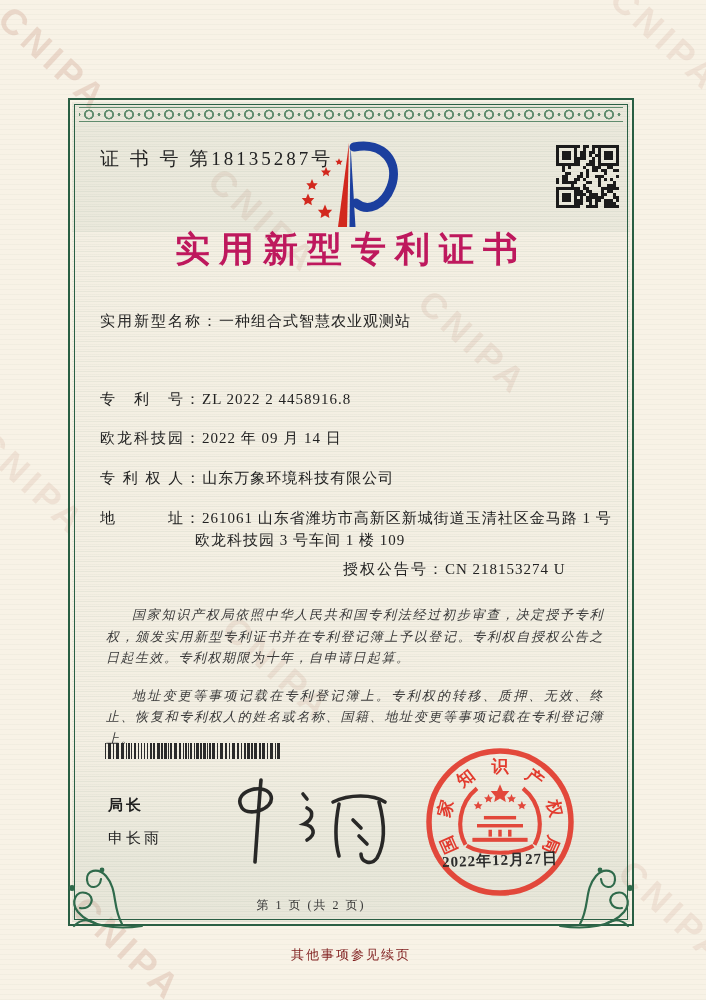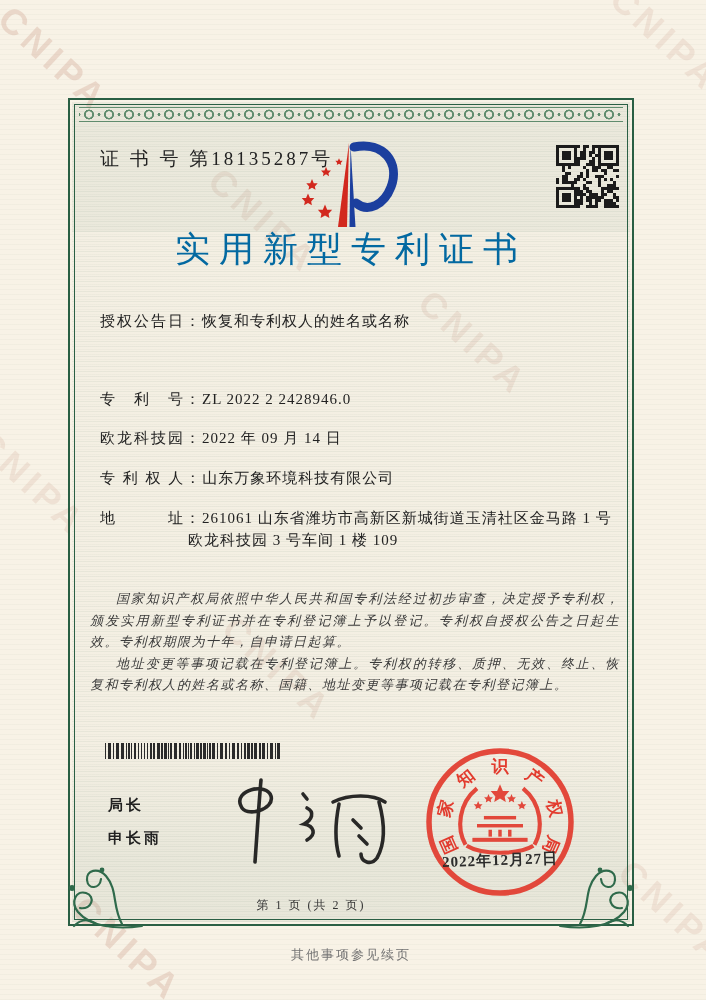--- a/index.html
+++ b/index.html
@@ -29,41 +29,41 @@
       radial-gradient(circle at 10px 7.5px, var(--band) 1.3px, rgba(0,0,0,0) 1.7px),
       linear-gradient(var(--band), var(--band)),
       linear-gradient(var(--band), var(--band));
     background-size:20px 15px,20px 15px,100% 1px,100% 1px;
     background-position:0 0,10px 0,0 0,0 14px;
     background-repeat:repeat-x,repeat-x,no-repeat,no-repeat;opacity:.85;}
   .flourish{z-index:4;}
   
   .cn{color:var(--ink);}
   #cert-number{left:100px;top:146px;font-size:19px;letter-spacing:3px;z-index:5;}
-  #doc-title{left:68px;top:226px;width:566px;text-align:center;font-size:35px;font-weight:400;
-    letter-spacing:9px;color:#0369a1;z-index:5;}
+  #doc-title{left:68px;top:226px;width:566px;text-align:center;font-size:35px;font-weight:700;
+    letter-spacing:9px;color:#be185d;z-index:5;}
   .field{left:100px;font-size:15px;letter-spacing:1px;z-index:5;white-space:nowrap;}
   .field .lbl{letter-spacing:2px;}
   #qr{left:556px;top:145px;z-index:5;}
   #logo{left:292px;top:135px;z-index:5;}
   #body-text{left:90px;top:588px;width:530px;z-index:5;font-size:13px;line-height:21.5px;
     letter-spacing:1.5px;color:#3a3a3a;font-style:italic;text-align:justify;}
-  #body-text p{margin:0;text-indent:2em;}
+  #body-text p{margin:16px;text-indent:2em;}
   #barcode{left:105px;top:743px;z-index:5;}
   #sig-title{left:108px;top:796px;font-size:15px;font-weight:600;letter-spacing:3px;z-index:5;}
-  #sig-name{left:108px;top:829px;font-size:15px;font-weight:700;letter-spacing:3px;z-index:5;}
+  #sig-name{left:108px;top:829px;font-size:15px;font-weight:400;letter-spacing:3px;z-index:5;}
   #signature{left:215px;top:772px;z-index:7;}
   #seal-box{left:420px;top:742px;width:160px;height:160px;z-index:6;}
   #seal-ring-text{left:420px;top:742px;width:160px;height:160px;z-index:6;}
   #seal-ring-text span{position:absolute;left:50%;top:50%;font-size:17px;font-weight:bold;
     color:var(--seal);font-family:"Liberation Serif","DejaVu Serif",serif;}
   #seal-date{left:424px;top:851px;width:152px;text-align:center;font-size:15px;font-weight:bold;
     color:#2b2b2b;letter-spacing:1px;transform:rotate(-2deg);z-index:7;}
   #page-info{left:68px;top:897px;width:486px;text-align:center;font-size:12px;letter-spacing:2px;z-index:5;color:#333;}
-  #footer-note{left:68px;top:946px;width:566px;text-align:center;font-size:13px;letter-spacing:2px;z-index:5;color:#737373;}
+  #footer-note{left:68px;top:946px;width:566px;text-align:center;font-size:13px;letter-spacing:2px;z-index:5;color:#7f1d1d;}
 </style>
 </head>
 <body>
 
 <div id="page">
 
   <div class="abs" id="page-texture"></div>
 
   <span class="abs wm" style="left:-14px;top:38px;">CNIPA</span>
   <span class="abs wm lite" style="left:598px;top:18px;">CNIPA</span>
@@ -357,36 +357,39 @@
       <use href="#star" transform="translate(34,37) scale(0.52)"></use>
       <use href="#star" transform="translate(20,50) scale(0.60)"></use>
       <use href="#star" transform="translate(16,65) scale(0.66)"></use>
       <use href="#star" transform="translate(33,77) scale(0.75)"></use>
     </g>
   </svg>
 
   <div class="abs cn" id="doc-title">实用新型专利证书</div>
 
   <div class="abs cn field" style="top:312px;">
-    <span class="lbl">授权公告日：</span><span>恢复和专利权人的姓名或名称</span>
+    <span class="lbl">实用新型名称：</span><span>一种组合式智慧农业观测站</span>
   </div>
   <div class="abs cn field" style="top:390px;">
-    <span class="lbl">专　利　号：</span><span>ZL 2022 2 2428946.0</span>
+    <span class="lbl">专　利　号：</span><span>ZL 2022 2 4458916.8</span>
   </div>
   <div class="abs cn field" style="top:429px;">
     <span class="lbl">欧龙科技园：</span><span>2022 年 09 月 14 日</span>
   </div>
   <div class="abs cn field" style="top:469px;">
     <span class="lbl">专 利 权 人：</span><span>山东万象环境科技有限公司</span>
   </div>
   <div class="abs cn field" style="top:509px;text-align:center;">
     <span class="lbl">地　　　址：</span><span>261061 山东省潍坊市高新区新城街道玉清社区金马路 1 号</span>
   </div>
-  <div class="abs cn field" style="top:531px;left:188px;">
+  <div class="abs cn field" style="top:531px;left:195px;">
     <span>欧龙科技园 3 号车间 1 楼 109</span>
+  </div>
+  <div class="abs cn field" style="top:560px;left:343px;">
+    <span class="lbl">授权公告号：</span><span>CN 218153274 U</span>
   </div>
 
   <div class="abs" id="body-text">
     <p>国家知识产权局依照中华人民共和国专利法经过初步审查，决定授予专利权，颁发实用新型专利证书并在专利登记簿上予以登记。专利权自授权公告之日起生效。专利权期限为十年，自申请日起算。</p>
     <p>地址变更等事项记载在专利登记簿上。专利权的转移、质押、无效、终止、恢复和专利权人的姓名或名称、国籍、地址变更等事项记载在专利登记簿上。</p>
   </div>
 
   <svg class="abs" id="barcode" width="178" height="16">
       <rect x="0" y="0" width="1" height="16" fill="#2a2a2a"></rect>
       <rect x="3" y="0" width="3" height="16" fill="#2a2a2a"></rect>

